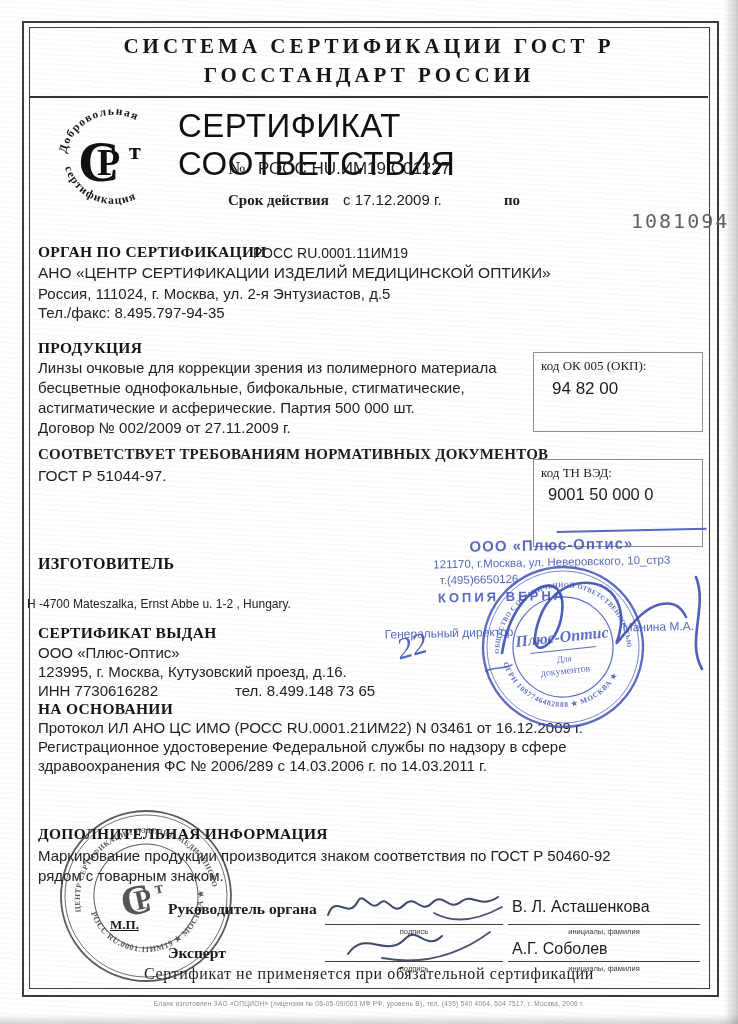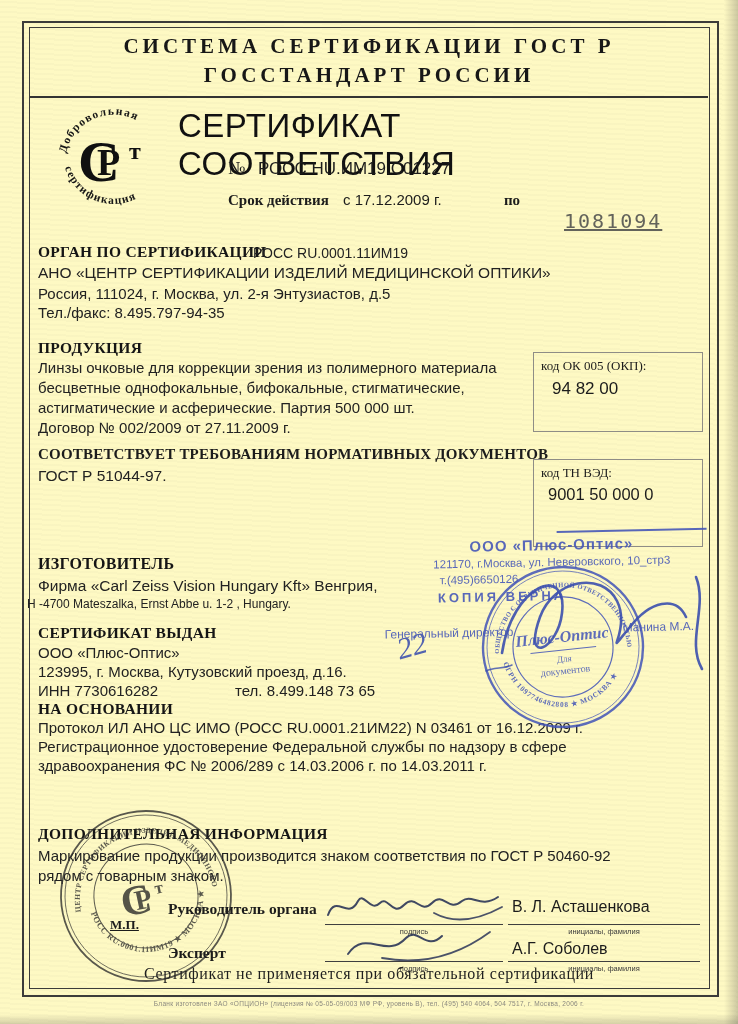--- a/index.html
+++ b/index.html
@@ -1,17 +1,17 @@
 <!DOCTYPE html>
 <html><head>
 <meta charset="utf-8">
 <style>
   html,body{margin:0;padding:0;}
   body{width:738px;height:1024px;background:#e8e6e1;}
-  .page{position:relative;width:738px;height:1024px;background:#fef9c3;overflow:hidden;
+  .page{position:relative;width:738px;height:1024px;background:#ffffff;overflow:hidden;
         font-family:"Liberation Sans",sans-serif;color:#1c1c1c;}
   .page::before{content:"";position:absolute;inset:0;
         background:repeating-linear-gradient(3deg,rgba(120,118,110,.035) 0 2px,rgba(255,255,255,0) 2px 5px);
         pointer-events:none;}
   .abs{position:absolute;}
   .serifb{font-family:"Liberation Serif","DejaVu Serif",serif;font-weight:bold;}
   .serif{font-family:"Liberation Serif","DejaVu Serif",serif;}
   .sans{font-family:"Liberation Sans",sans-serif;}
   .mono{font-family:"DejaVu Sans Mono","Liberation Mono",monospace;}
   .frame-outer{left:22px;top:21px;width:693px;height:972px;border:2px solid #3c3c3a;}
@@ -68,21 +68,21 @@
   <div class="abs title">СЕРТИФИКАТ СООТВЕТСТВИЯ</div>
   <div class="abs" style="left:228px;top:158px;font-size:17px;">
     <span class="serif" style="font-size:18px;">№</span>
     <span class="sans" style="margin-left:8px;">РОСС HU.ИМ19.C01227</span>
   </div>
   <div class="abs" style="left:228px;top:191px;font-size:15px;">
     <span class="serifb">Срок действия</span>
     <span class="sans" style="margin-left:10px;">с  17.12.2009 г.</span>
     <span class="serifb" style="margin-left:58px;">по</span>
   </div>
-  <div class="abs mono" style="left:564px;top:209px;font-size:20px;color:#63635b;letter-spacing:2px;text-decoration:underline;">1081094</div>
+  <div class="abs mono" style="left:631px;top:209px;font-size:20px;color:#63635b;letter-spacing:2px;">1081094</div>
 
   <div class="abs serifb lbl" style="left:38px;top:243px;">ОРГАН ПО СЕРТИФИКАЦИИ</div>
   <div class="abs sans body-t" style="left:253px;top:245px;font-size:14px;">РОСС RU.0001.11ИМ19</div>
   <div class="abs sans body-t" style="left:38px;top:264px;font-size:15.5px;">АНО «ЦЕНТР СЕРТИФИКАЦИИ ИЗДЕЛИЙ МЕДИЦИНСКОЙ ОПТИКИ»</div>
   <div class="abs sans body-t" style="left:38px;top:285px;">Россия, 111024, г. Москва, ул. 2-я Энтузиастов, д.5</div>
   <div class="abs sans body-t" style="left:38px;top:304px;">Тел./факс: 8.495.797-94-35</div>
 
   <div class="abs serifb lbl" style="left:38px;top:339px;">ПРОДУКЦИЯ</div>
   <div class="abs sans body-t" style="left:38px;top:359px;">Линзы очковые для коррекции зрения из полимерного материала</div>
   <div class="abs sans body-t" style="left:38px;top:379px;">бесцветные однофокальные, бифокальные, стигматические,</div>
@@ -94,21 +94,20 @@
   </div>
 
   <div class="abs serifb" style="left:38px;top:446px;font-size:15px;letter-spacing:.2px;">СООТВЕТСТВУЕТ ТРЕБОВАНИЯМ НОРМАТИВНЫХ ДОКУМЕНТОВ</div>
   <div class="abs sans body-t" style="left:38px;top:467px;font-size:15.5px;">ГОСТ Р 51044-97.</div>
   <div class="abs codebox" style="left:533px;top:459px;width:168px;height:86px;">
     <div class="abs serif" style="left:7px;top:5px;font-size:13px;">код ТН ВЭД:</div>
     <div class="abs sans" style="left:14px;top:25px;font-size:16.5px;">9001 50 000 0</div>
   </div>
 
   <div class="abs serifb lbl" style="left:38px;top:555px;font-size:16px;">ИЗГОТОВИТЕЛЬ</div>
-  <div class="abs sans body-t" style="left:38px;top:577px;font-size:15.5px;">Фирма «Carl Zeiss Vision Hungary Kft» Венгрия,</div>
   <div class="abs sans body-t" style="left:27px;top:597px;font-size:12px;">H -4700 Mateszalka, Ernst  Abbe  u. 1-2 , Hungary.</div>
 
   <div class="abs serifb lbl" style="left:38px;top:624px;">СЕРТИФИКАТ ВЫДАН</div>
   <div class="abs sans body-t" style="left:38px;top:644px;">ООО «Плюс-Оптис»</div>
   <div class="abs sans body-t" style="left:38px;top:663px;">123995, г. Москва,  Кутузовский проезд, д.16.</div>
   <div class="abs sans body-t" style="left:38px;top:682px;">ИНН 7730616282</div>
   <div class="abs sans body-t" style="left:235px;top:682px;">тел. 8.499.148 73 65</div>
 
   <div class="abs serifb lbl" style="left:38px;top:700px;">НА ОСНОВАНИИ</div>
   <div class="abs sans body-t" style="left:38px;top:719px;">Протокол ИЛ АНО ЦС ИМО (РОСС RU.0001.21ИМ22) N 03461 от 16.12.2009 г.</div>

